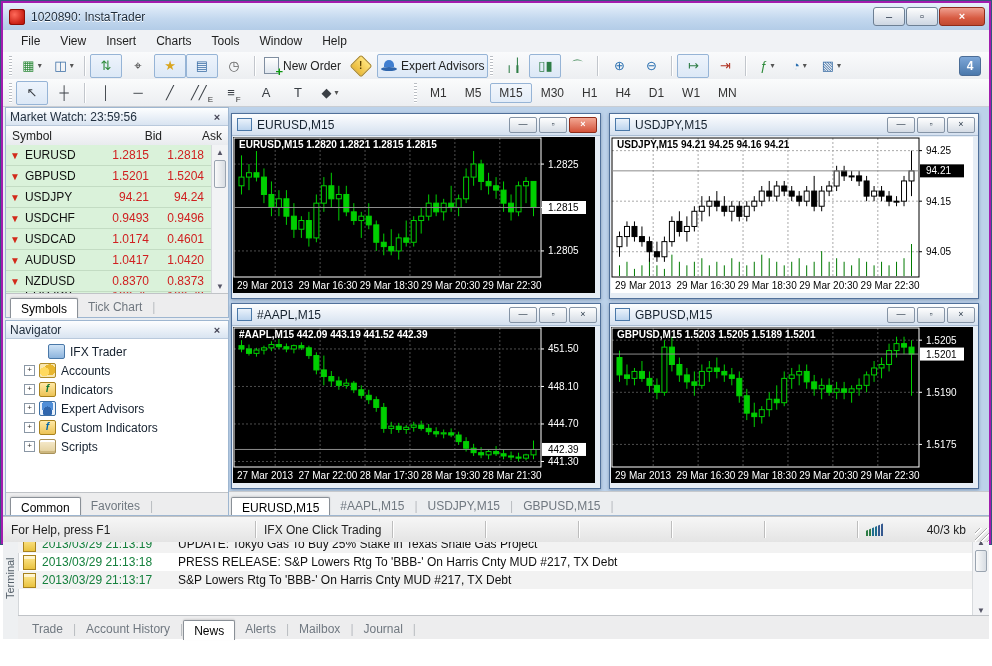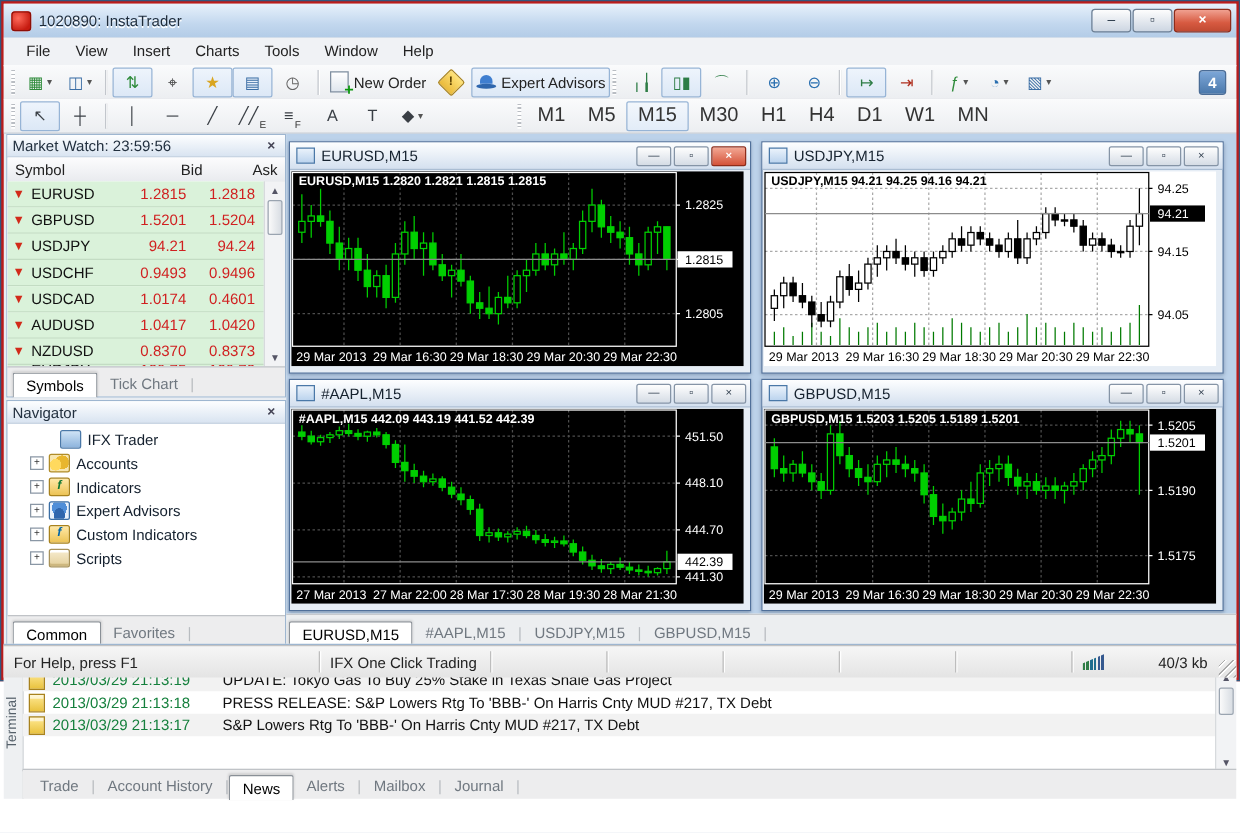--- a/index.html
+++ b/index.html
@@ -1,18 +1,18 @@
 <!DOCTYPE html>
 <html><head>
 <meta charset="utf-8">
 <style>
   html,body{margin:0;padding:0;width:992px;height:666px;overflow:hidden;
     font-family:"Liberation Sans","DejaVu Sans",sans-serif;font-size:12px;color:#1a1a1a;}
   .app{position:relative;width:992px;height:545px;box-sizing:border-box;
-    border:3px solid #b91c1c;outline:1px solid #33567d;outline-offset:-1px;background:#e9edf2;}
+    border:3px solid #a21caf;outline:1px solid #33567d;outline-offset:-1px;background:#e9edf2;}
   
   .titlebar{position:absolute;left:0;top:0;right:0;height:27px;display:flex;align-items:center;
     background:linear-gradient(#e7f1fb,#c2d7ee 60%,#b3cce7);border-bottom:1px solid #98b4d2;}
   .app-logo{width:16px;height:16px;margin:0 6px 0 6px;border-radius:3px;
     background:radial-gradient(circle at 35% 35%,#ff6a5a,#c61b10 70%);box-shadow:inset 0 0 0 1px #8d0f07;}
   .title-text{color:#1d2b3a;text-shadow:0 1px 0 #fff;}
   .win-btns{margin-left:auto;display:flex;margin-right:4px;}
   .wbtn{width:30px;height:17px;margin-left:1px;border:1px solid #6d7f93;border-radius:3px;
     background:linear-gradient(#fdfdfd,#cdd6e2);display:flex;align-items:center;justify-content:center;
     font-size:11px;line-height:1;color:#243243;}
@@ -39,21 +39,21 @@
     border:1px solid #a8821d;border-radius:2px;display:flex;align-items:center;justify-content:center;}
   .icon-diamond i{transform:rotate(-45deg);font-style:normal;font-weight:bold;font-size:10px;color:#5b4100;}
   .icon-hat{width:16px;height:11px;position:relative;}
   .icon-hat::before{content:"";position:absolute;left:3px;top:0;width:10px;height:7px;border-radius:5px 5px 0 0;background:#3f7ed0;}
   .icon-hat::after{content:"";position:absolute;left:0;bottom:0;width:16px;height:4px;border-radius:50%;background:#2f66ad;}
   .icon-neworder{width:13px;height:15px;background:linear-gradient(#fff,#dfe6ee);border:1px solid #7f8ea0;position:relative;}
   .icon-neworder::after{content:"+";position:absolute;right:-5px;bottom:-5px;color:#0d9610;font-weight:bold;font-size:13px;text-shadow:0 0 1px #fff;}
   .badge{margin-left:auto;margin-right:8px;width:20px;height:18px;border-radius:3px;border:1px solid #4a6c96;
     background:linear-gradient(#7da7d8,#4a78ab);color:#fff;font-weight:bold;font-size:12px;
     display:flex;align-items:center;justify-content:center;}
-  .tf{padding:2px 8px;color:#333;border:1px solid transparent;border-radius:2px;font-size:16px;}
+  .tf{padding:2px 8px;color:#333;border:1px solid transparent;border-radius:2px;font-size:12px;}
   .tf.active{background:linear-gradient(#f3f7fc,#e2ecf8);border-color:#96b4d6;}
   
   .panel{position:absolute;background:#fff;border:1px solid #9eb6d0;}
   .panel-head{height:17px;background:linear-gradient(#fdfeff,#d9e4f1);border-bottom:1px solid #b9c9dc;
     display:flex;align-items:center;padding:0 4px;color:#22303f;}
   .panel-close{margin-left:auto;font-size:11px;color:#445;width:14px;text-align:center;font-weight:bold;}
   .mw-cols{display:flex;height:19px;background:linear-gradient(#fcfcfd,#e9ebef);border-bottom:1px solid #cfd4da;align-items:center;}
   .mw-cols span{padding:0 6px;color:#222;}
   .mw-body{position:absolute;left:0;right:16px;top:37px;bottom:24px;overflow:hidden;background:#fff;}
   .mw-row{display:flex;align-items:center;height:20px;background:#daf2da;border-bottom:1px solid #c3dcc3;}

